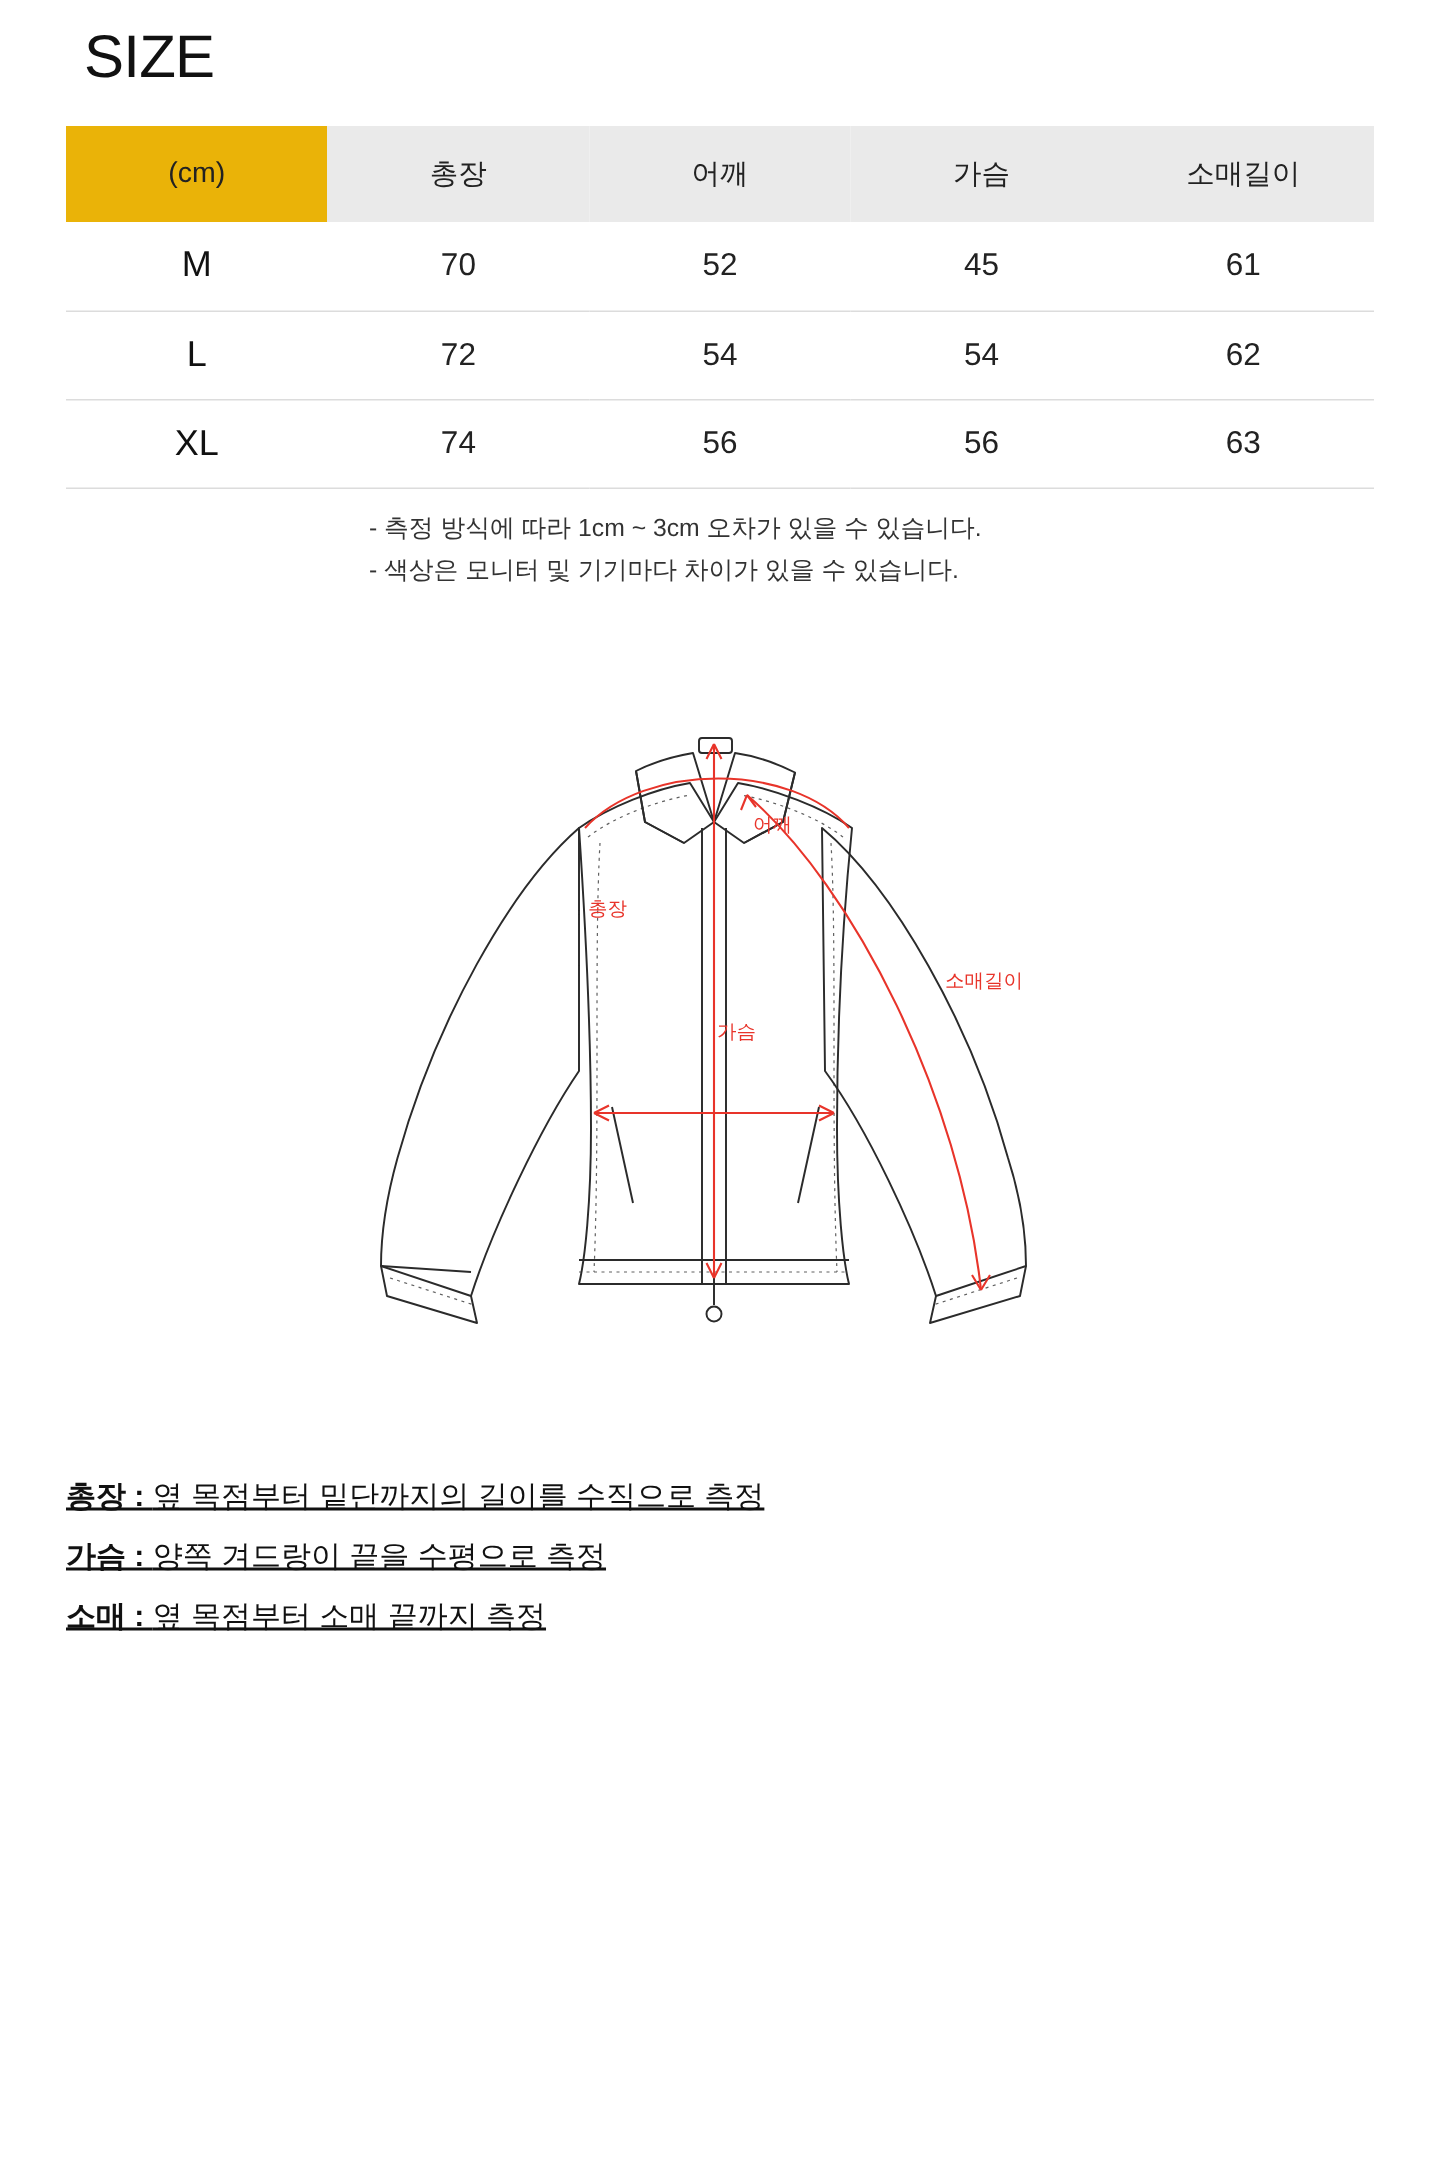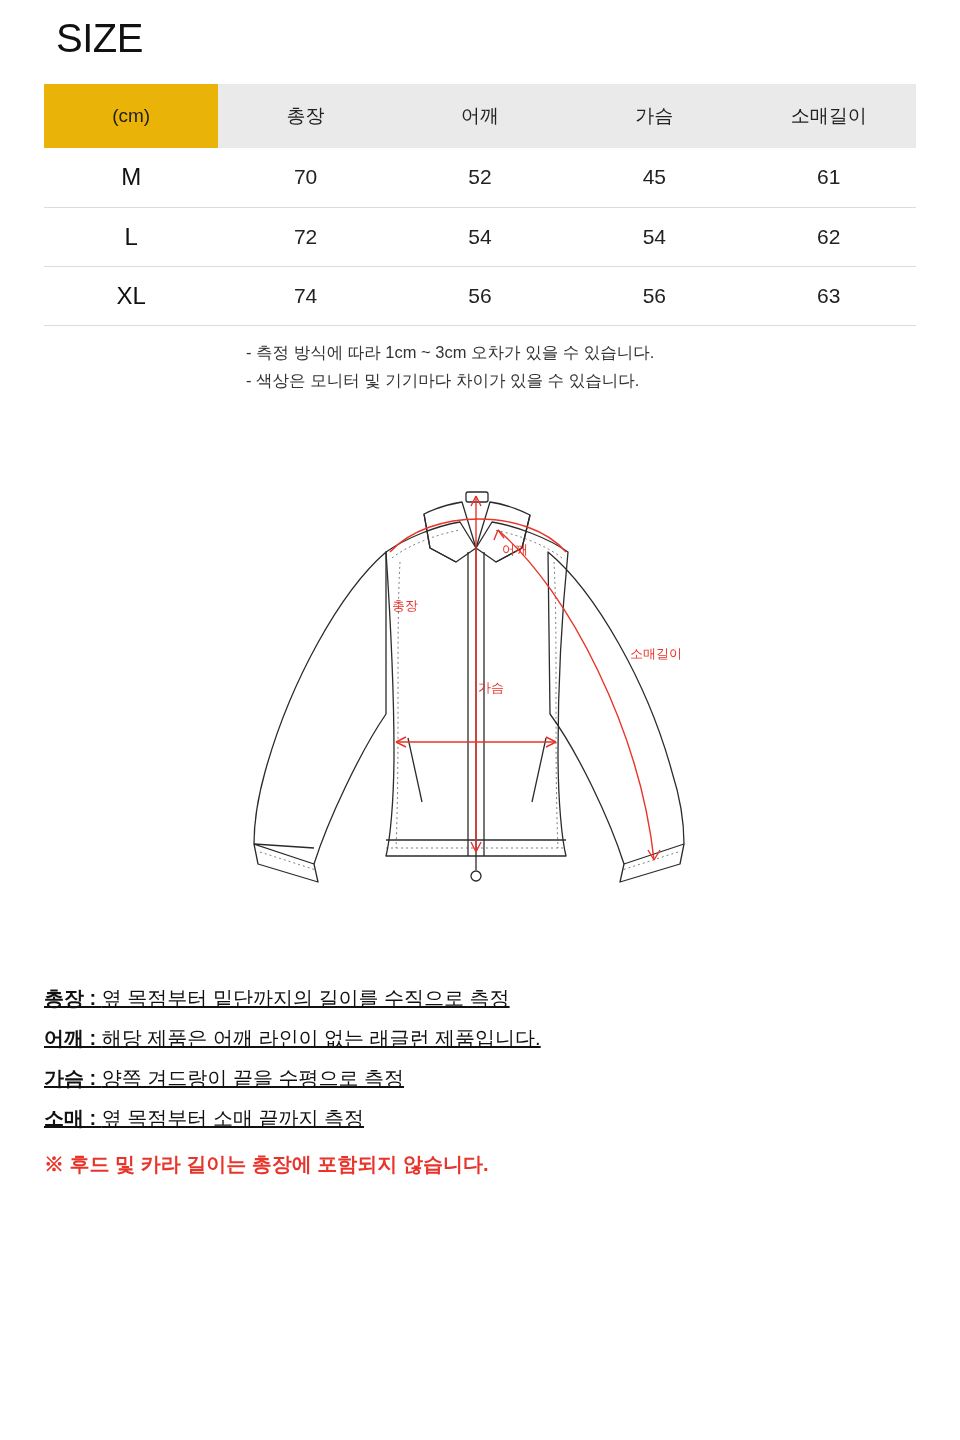--- a/index.html
+++ b/index.html
@@ -214,22 +214,18 @@
       <text x="420" y="206">소매길이</text>
     </g>
   </svg>
 </div>
 
 <div class="descriptions">
   <div class="line">
     <span>총장 : </span><span class="body">옆 목점부터 밑단까지의 길이를 수직으로 측정</span>
   </div>
   <div class="line">
-    <span>어깨 : </span><span class="body">해당 제품은 어깨 라인이 없는 래글런 제품입니다.</span>
-  </div>
-  <div class="line">
     <span>가슴 : </span><span class="body">양쪽 겨드랑이 끝을 수평으로 측정</span>
   </div>
   <div class="line">
     <span>소매 : </span><span class="body">옆 목점부터 소매 끝까지 측정</span>
   </div>
-  <div class="warn">※ 후드 및 카라 길이는 총장에 포함되지 않습니다.</div>
 </div>
 
 </body></html>

